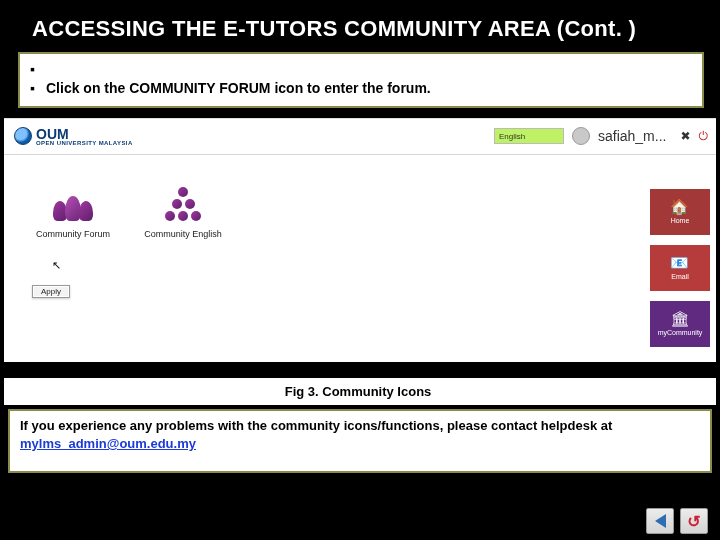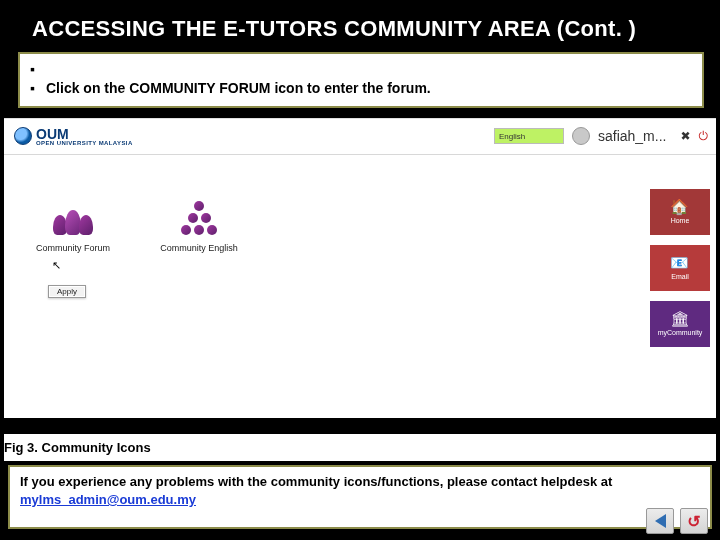--- a/index.html
+++ b/index.html
@@ -31,21 +31,21 @@
     line-height: 1.35;
     color: #000;
   }
   .instr-box .row { display: flex; gap: 6px; }
   .instr-box .bullet { width: 10px; text-align: left; }
 
   
   .screenshot {
     margin: 0 4px 16px 4px;
     background: #fff;
-    height: 300px;
+    height: 244px;
     position: relative;
     border-top: 1px solid #e0e0e0;
   }
   .topbar {
     height: 36px;
     border-bottom: 1px solid #d8d8d8;
     display: flex; align-items: center;
     padding: 0 8px 0 10px;
     gap: 8px;
   }
@@ -69,22 +69,22 @@
     width: 18px; height: 18px; border-radius: 50%;
     background: #c9c9c9;
     border: 1px solid #999;
   }
   .uname { font-size: 14px; color: #333; margin-right: 6px; }
   .tb-ico { font-size: 12px; color: #333; cursor: pointer; }
   .tb-ico.power { color: #c62828; }
 
   
   .tiles {
-    position: absolute; left: 28px; top: 82px;
-    display: flex; gap: 44px;
+    position: absolute; left: 28px; top: 68px;
+    display: flex; gap: 28px;
   }
   .tile {
     width: 82px; display: flex; flex-direction: column; align-items: center;
     cursor: pointer;
   }
   .tile .glyph { width: 40px; height: 34px; position: relative; }
   .tile .lbl { margin-top: 8px; font-size: 9px; color: #222; text-align: center; }
   .people-left { position: absolute; left: 0; bottom: 0; width: 14px; height: 20px; background: linear-gradient(135deg,#a038a0,#5e1f6b); border-radius: 50% 50% 30% 30% / 60% 60% 30% 30%; }
   .people-right { position: absolute; right: 0; bottom: 0; width: 14px; height: 20px; background: linear-gradient(135deg,#a038a0,#5e1f6b); border-radius: 50% 50% 30% 30% / 60% 60% 30% 30%; }
   .people-mid { position: absolute; left: 12px; bottom: 0; width: 16px; height: 25px; background: linear-gradient(135deg,#b84fb8,#6b2578); border-radius: 50% 50% 30% 30% / 60% 60% 30% 30%; }
@@ -100,21 +100,21 @@
     transform: rotate(-15deg);
   }
   .mega-wave { position:absolute; right:-2px; top:2px; width:10px; height:28px; border:2px solid #6b2578; border-left:none; border-radius:0 10px 10px 0; opacity:.5;}
 
   .cursor {
     position: absolute; left: 48px; top: 140px;
     font-size: 11px; color: #000;
   }
 
   .scr-btn {
-    position: absolute; left: 44px; top: 166px;
+    position: absolute; left: 28px; top: 166px;
     font-size: 8px; color: #222;
     border: 1px solid #999; background:#f3f3f3;
     padding: 1px 8px;
     box-shadow: 0 1px 2px rgba(0,0,0,.2), inset 0 0 0 1px #fff;
   }
 
   
   .rnav {
     position: absolute; right: 6px; top: 70px;
     display: flex; flex-direction: column; gap: 10px;
@@ -125,21 +125,21 @@
     font-size: 7px; color: #fff; gap: 3px;
     cursor: pointer; overflow:hidden;
   }
   .r-red-a { background: #a23838; }
   .r-red-b { background: #b63b3b; }
   .r-purple { background: #5f2a80; }
   .ric { font-size: 15px; line-height: 1; }
 
   
   .caption {
-    text-align: left;
+    text-align: center;
     background: #fff;
     color: #000;
     font-weight: 700;
     font-size: 13px;
     padding: 6px 4px 6px 0;
     margin: 10px 4px 0 4px;
   }
 
   
   .help-box {

